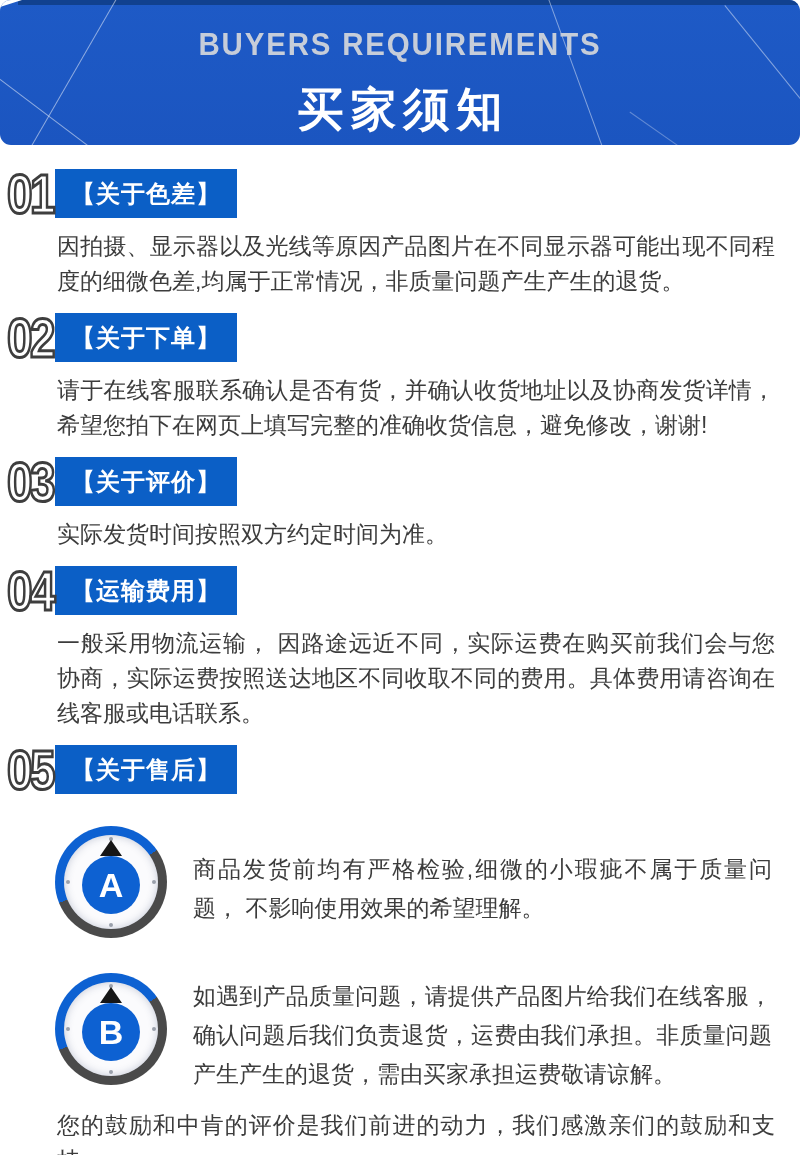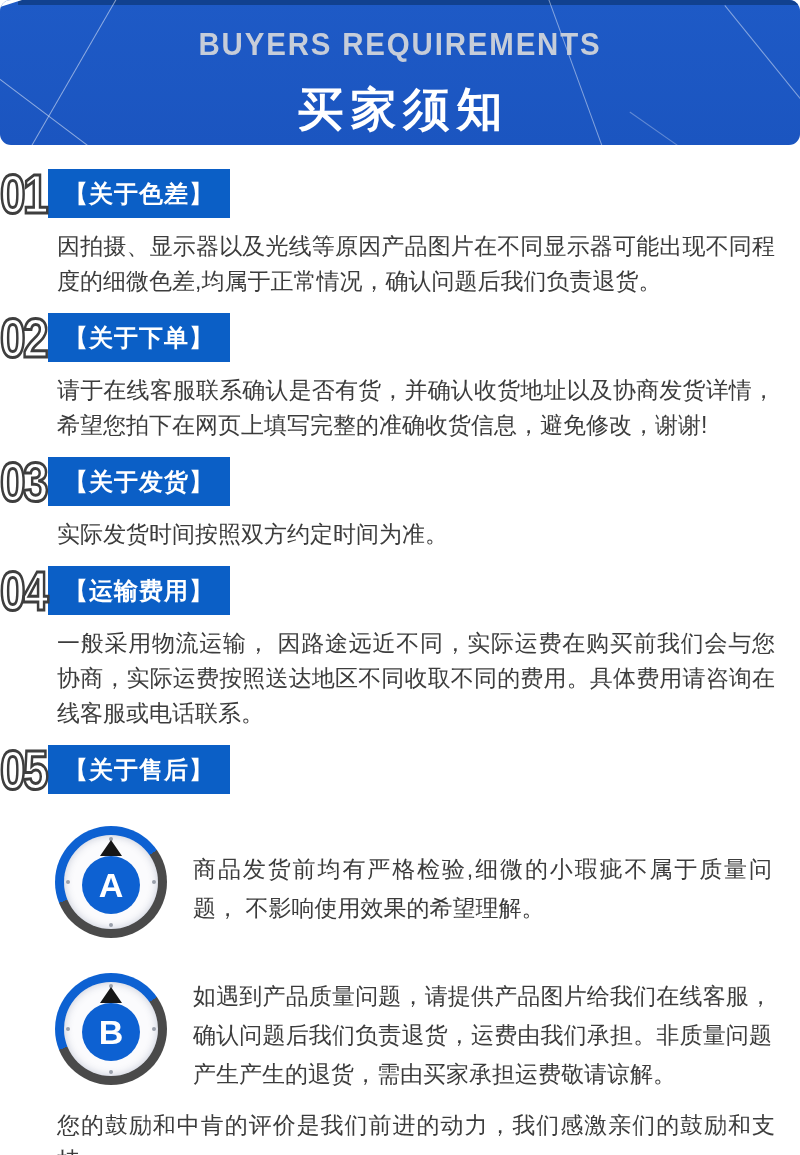--- a/index.html
+++ b/index.html
@@ -22,21 +22,21 @@
   .banner-title-en { margin-top:26px; color:#c6cdd9; font-size:32px; font-weight:bold;
     letter-spacing:2px; transform:scaleX(.92); white-space:nowrap; }
   .banner-title-zh { margin-top:16px; color:#ffffff; font-size:46px; font-weight:bold;
     letter-spacing:7px; padding-left:7px; }
   .banner-stripes { margin-top:12px; width:96px; height:21px; opacity:.75;
     background:repeating-linear-gradient(180deg,#aebfe4 0px,#aebfe4 1.5px,transparent 1.5px,transparent 3px); }
 
   
   .sections { padding-top:24px; }
   .sec { margin-bottom:14px; }
-  .sec-head { display:flex; align-items:center; padding-left:0; margin-bottom:11px; }
+  .sec-head { display:flex; align-items:center; padding-left:7px; margin-bottom:11px; }
   .num { font-size:56px; font-weight:bold; line-height:44px; color:#3e3e3e;
     -webkit-text-fill-color:transparent; -webkit-text-stroke:3px #3e3e3e;
     letter-spacing:-3px; transform:scaleX(.82); transform-origin:left center;
     width:46px; flex-shrink:0; }
   .title-box { margin-left:2px; height:49px; background:#0b5fc6; color:#ffffff;
     font-size:24px; font-weight:bold; display:flex; align-items:center;
     padding:0 16px; letter-spacing:1px; }
   .sec-body { margin:0 28px 0 57px; width:718px; font-size:23px; line-height:35px;
     color:#3c3c3c; text-align:justify; }
 
@@ -78,35 +78,35 @@
     <div class="banner-stripes"></div>
   </div>
 
   <div class="sections">
 
     <section class="sec">
       <div class="sec-head">
         <div class="num">01</div>
         <div class="title-box">【关于色差】</div>
       </div>
-      <p class="sec-body">因拍摄、显示器以及光线等原因产品图片在不同显示器可能出现不同程度的细微色差,均属于正常情况，确认问题后我们负责退货。</p>
+      <p class="sec-body">因拍摄、显示器以及光线等原因产品图片在不同显示器可能出现不同程度的细微色差,均属于正常情况，非质量问题产生产生的退货。</p>
     </section>
 
     <section class="sec">
       <div class="sec-head">
         <div class="num">02</div>
         <div class="title-box">【关于下单】</div>
       </div>
       <p class="sec-body">请于在线客服联系确认是否有货，并确认收货地址以及协商发货详情，希望您拍下在网页上填写完整的准确收货信息，避免修改，谢谢!</p>
     </section>
 
     <section class="sec">
       <div class="sec-head">
         <div class="num">03</div>
-        <div class="title-box">【关于发货】</div>
+        <div class="title-box">【关于评价】</div>
       </div>
       <p class="sec-body">实际发货时间按照双方约定时间为准。</p>
     </section>
 
     <section class="sec">
       <div class="sec-head">
         <div class="num">04</div>
         <div class="title-box">【运输费用】</div>
       </div>
       <p class="sec-body">一般采用物流运输， 因路途远近不同，实际运费在购买前我们会与您协商，实际运费按照送达地区不同收取不同的费用。具体费用请咨询在线客服或电话联系。</p>

